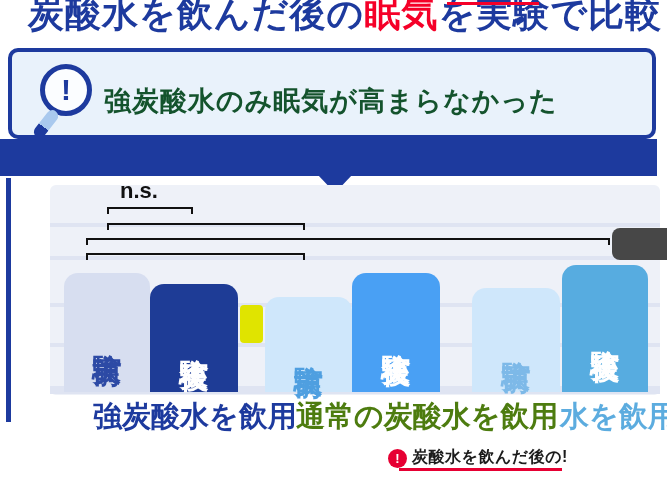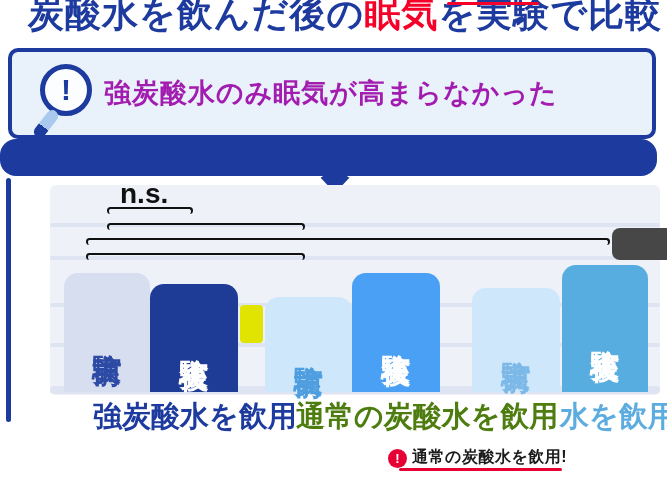--- a/index.html
+++ b/index.html
@@ -1,29 +1,29 @@
 <!DOCTYPE html>
 <html><head>
 <meta charset="utf-8">
 <style>
-  * { margin:0; padding:0; box-sizing:border-box;border-radius:16px; }
+  * { margin:0; padding:0; box-sizing:border-box; }
   body { font-family:"Liberation Sans","DejaVu Sans",sans-serif; background:#fff; }
   .canvas { position:relative; width:667px; height:501px; overflow:hidden; background:#fff; }
 
   
   .title { position:absolute; left:28px; top:-10px; font-size:36px; font-weight:bold;
            color:#1d3a9e; letter-spacing:1px; white-space:nowrap; line-height:48px; }
   .title .hl { color:#f50028; }
   .title-emphasis-line { position:absolute; left:447px; top:2px; width:92px; height:3px; background:#f50028; }
 
   
   .callout { position:absolute; left:8px; top:48px; width:648px; height:91px;
              background:#e9f2fb; border:4px solid #1d3a9e; border-radius:10px; }
-  .callout-text { position:absolute; left:92px; top:9px; height:64px; display:flex; align-items:center;
-                  font-size:27px; font-weight:bold; color:#a21caf; letter-spacing:1px; white-space:nowrap; }
+  .callout-text { position:absolute; left:92px; top:17px; height:64px; display:flex; align-items:center;
+                  font-size:27px; font-weight:bold; color:#14532d; letter-spacing:1px; white-space:nowrap; }
   .mag { position:absolute; left:22px; top:12px; width:64px; height:64px; }
   .mag-circle { position:absolute; left:6px; top:0; width:52px; height:52px; background:#fbfdff;
                 border:5px solid #1d3a9e; border-radius:50%; display:flex; align-items:center;
                 justify-content:center; font-size:30px; font-weight:bold; color:#1d3a9e; }
   .mag-handle { position:absolute; left:6px; top:44px; width:12px; height:32px; border-radius:6px;
                 background:linear-gradient(to bottom,#a9c9ee 0%,#a9c9ee 62%,#1d3a9e 62%,#1d3a9e 100%);
                 transform:rotate(38deg); }
 
   
   .band { position:absolute; left:0; top:139px; width:657px; height:37px; background:#1d3a9e; }
@@ -55,21 +55,21 @@
                    background:#e0e400; border-radius:4px; }
   .gray-badge { position:absolute; left:612px; top:228px; width:70px; height:32px;
                 background:#474747; border-radius:8px; }
 
   .bracket { position:absolute; height:7px; border-top:2px solid #111;
              border-left:2px solid #111; border-right:2px solid #111; }
   .brA { left:107px; top:207px; width:86px; }
   .brB { left:107px; top:223px; width:198px; }
   .brC { left:86px;  top:238px; width:524px; }
   .brD { left:86px;  top:253px; width:219px; }
-  .ns-label { position:absolute; left:120px; top:178px; font-size:28px; font-weight:bold; color:#111; }
+  .ns-label { position:absolute; left:120px; top:178px; font-size:22px; font-weight:bold; color:#111; }
 
   .group-label { position:absolute; top:397px; font-size:29px; font-weight:bold; white-space:nowrap; }
   .gl1 { left:93px;  color:#1d3a9e;text-align:right; }
   .gl2 { left:296px; color:#4d7c0f; }
   .gl3 { left:560px; color:#5cacdf; }
 
   
   .note-icon { position:absolute; left:388px; top:449px; width:19px; height:19px; background:#e60033;
                border-radius:50%; display:flex; align-items:center; justify-content:center;
                color:#fff; font-size:13px; font-weight:bold; }
@@ -131,16 +131,16 @@
   <div class="bracket brB"></div>
   <div class="bracket brC"></div>
   <div class="bracket brD"></div>
   <div class="ns-label">n.s.</div>
 
   <div class="group-label gl1">強炭酸水を飲用</div>
   <div class="group-label gl2">通常の炭酸水を飲用</div>
   <div class="group-label gl3">水を飲用</div>
 
   <div class="note-icon">!</div>
-  <div class="note-text">通常の炭酸水を飲用!</div>
+  <div class="note-text">炭酸水を飲んだ後の!</div>
   <div class="note-underline"></div>
 
 </div>
 
 </body></html>

